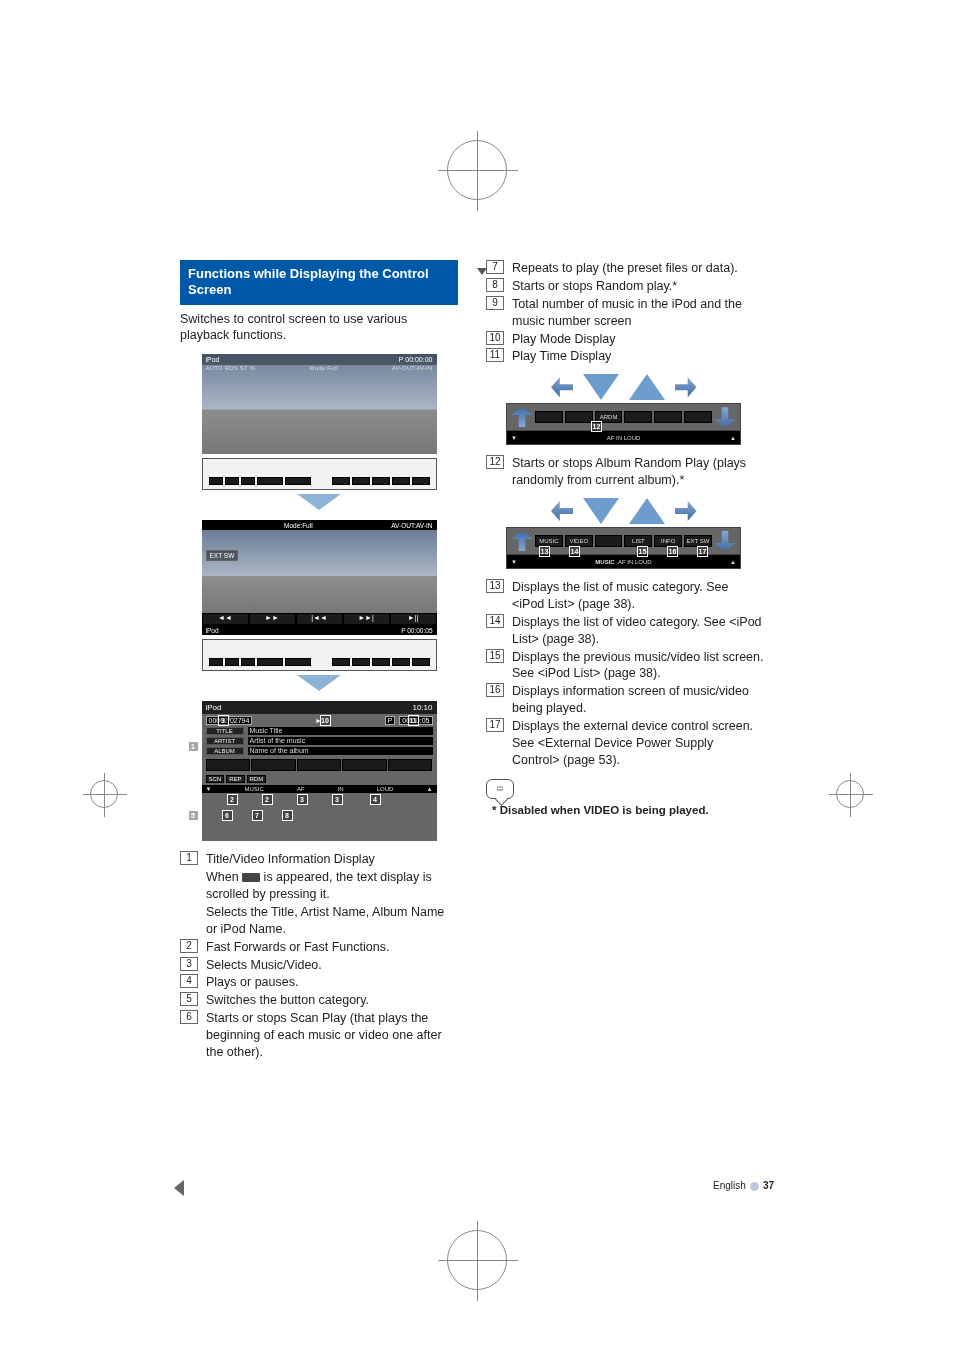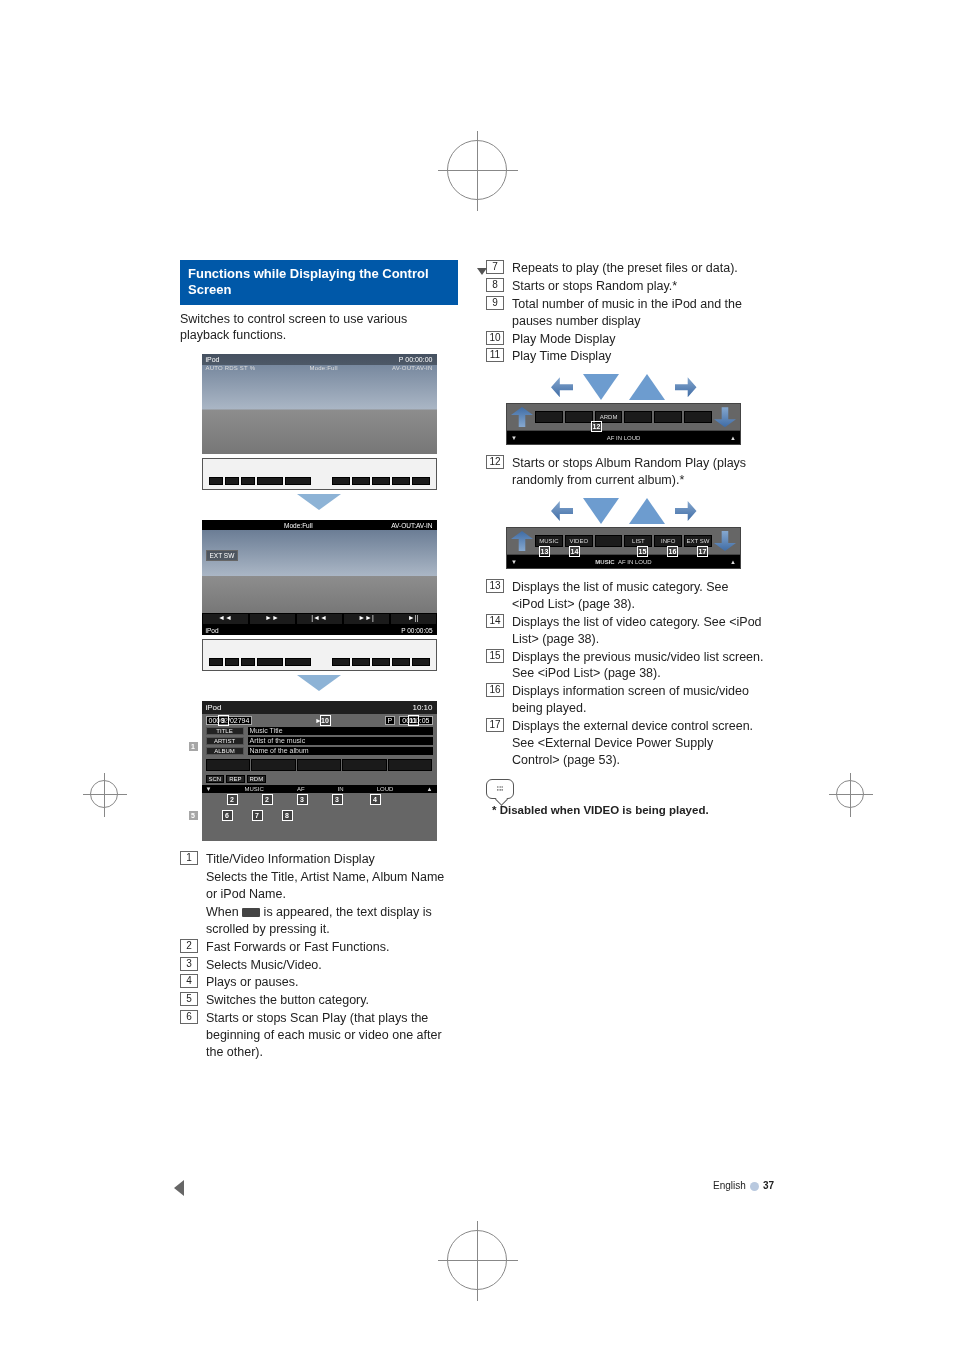--- a/index.html
+++ b/index.html
@@ -228,24 +228,24 @@
         <div class="callout" style="left:50px; bottom:20px;">7</div>
         <div class="callout" style="left:80px; bottom:20px;">8</div>
       </div>
 
       <div class="list">
         <div class="li">
             <div class="num">1</div>
             <div class="txt">Title/Video Information Display</div>
           </div>
         <div class="li">
+            <div class="txt ind"><span>When </span><span class="inline-icon"></span><span> is appeared, the text display is scrolled by pressing it.</span></div>
+          </div>
+        <div class="li">
             <div class="txt ind">Selects the Title, Artist Name, Album Name or iPod Name.</div>
-          </div>
-        <div class="li">
-            <div class="txt ind"><span>When </span><span class="inline-icon"></span><span> is appeared, the text display is scrolled by pressing it.</span></div>
           </div>
         <div class="li">
             <div class="num">2</div>
             <div class="txt">Fast Forwards or Fast Functions.</div>
           </div>
         <div class="li">
             <div class="num">3</div>
             <div class="txt">Selects Music/Video.</div>
           </div>
         <div class="li">
@@ -268,21 +268,21 @@
         <div class="li">
             <div class="num">7</div>
             <div class="txt">Repeats to play (the preset files or data).</div>
           </div>
         <div class="li">
             <div class="num">8</div>
             <div class="txt">Starts or stops Random play.*</div>
           </div>
         <div class="li">
             <div class="num">9</div>
-            <div class="txt">Total number of music in the iPod and the pauses number display</div>
+            <div class="txt">Total number of music in the iPod and the music number screen</div>
           </div>
         <div class="li">
             <div class="num">10</div>
             <div class="txt">Play Mode Display</div>
           </div>
         <div class="li">
             <div class="num">11</div>
             <div class="txt">Play Time Display</div>
           </div>
       </div>

